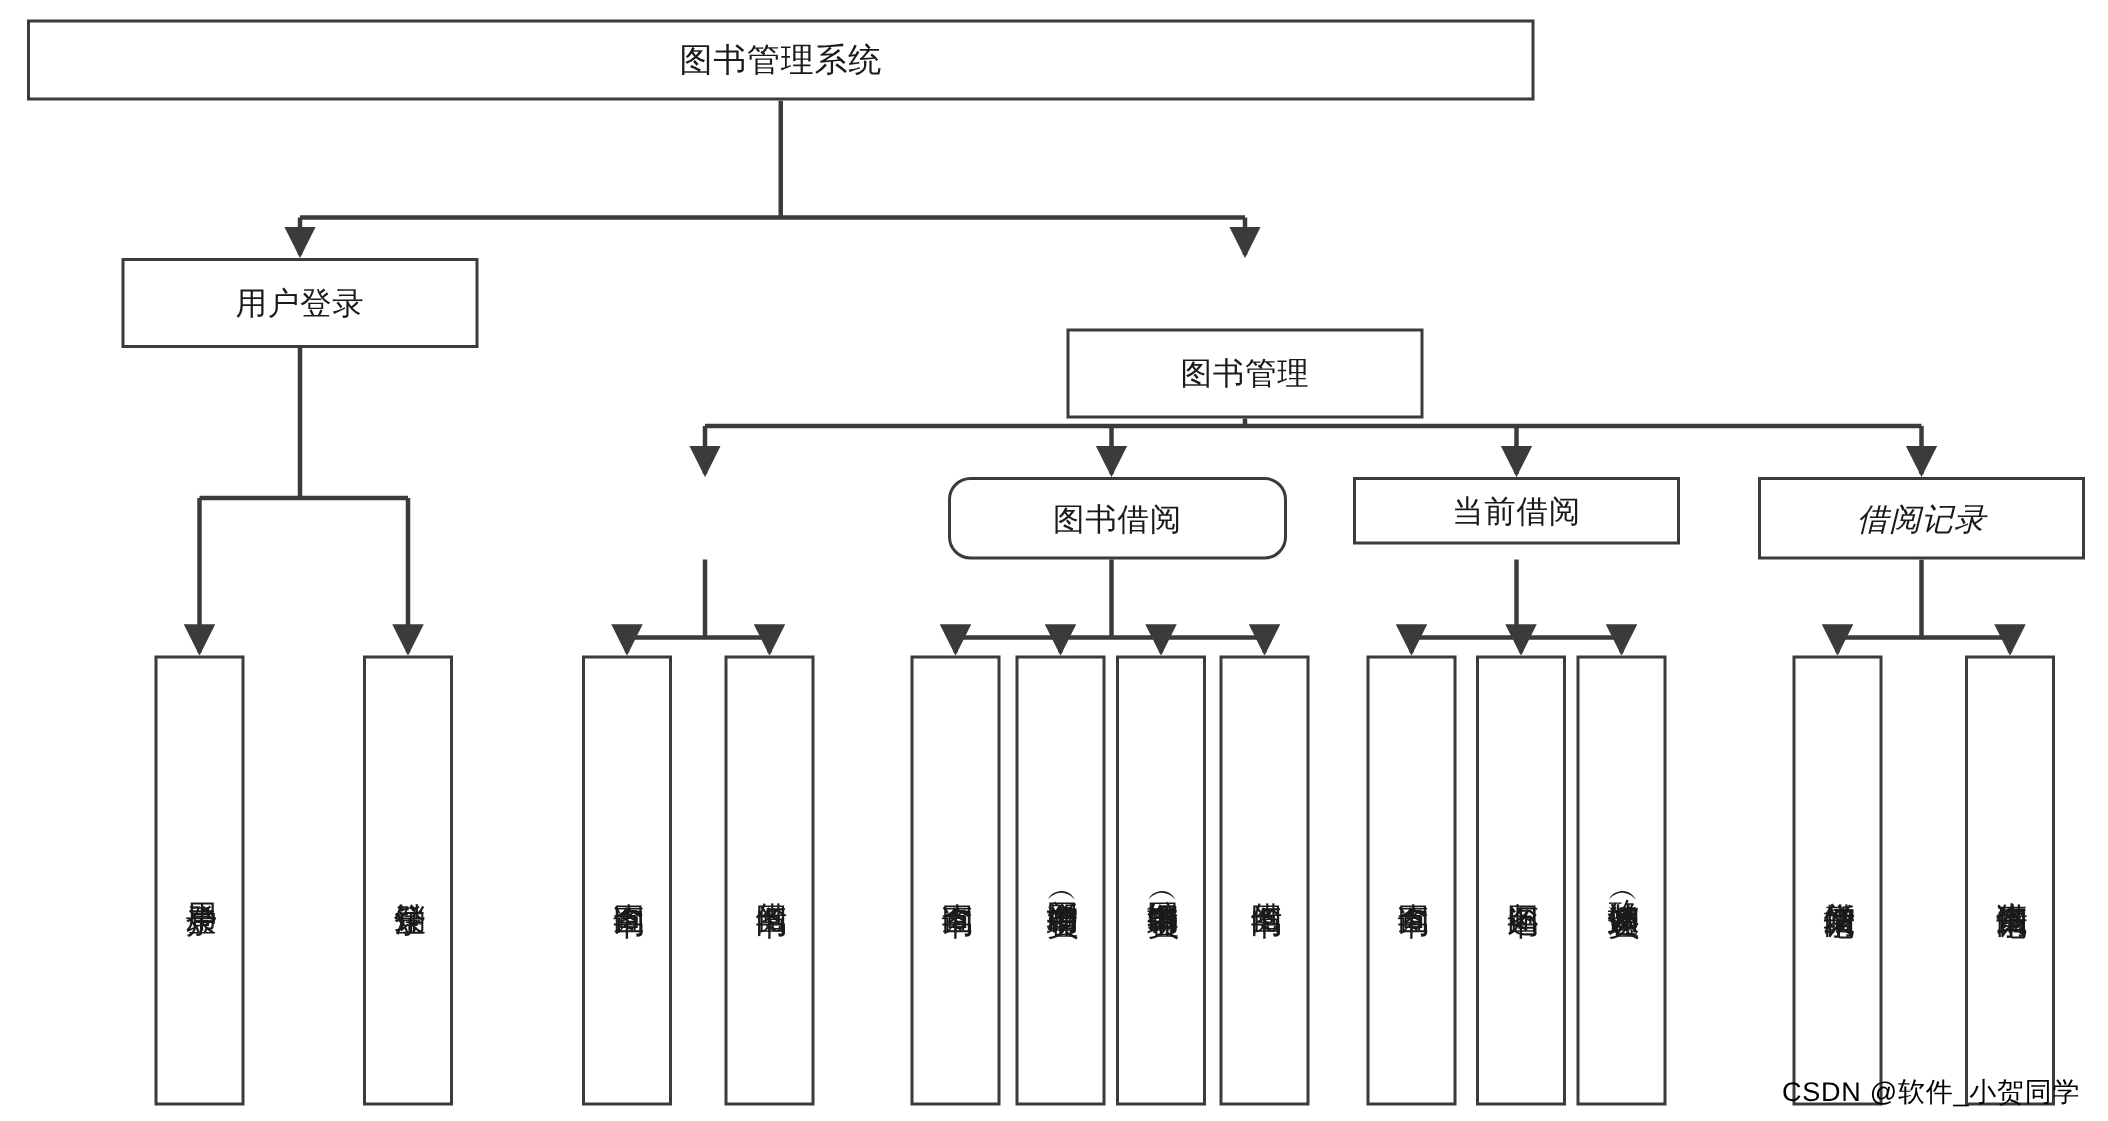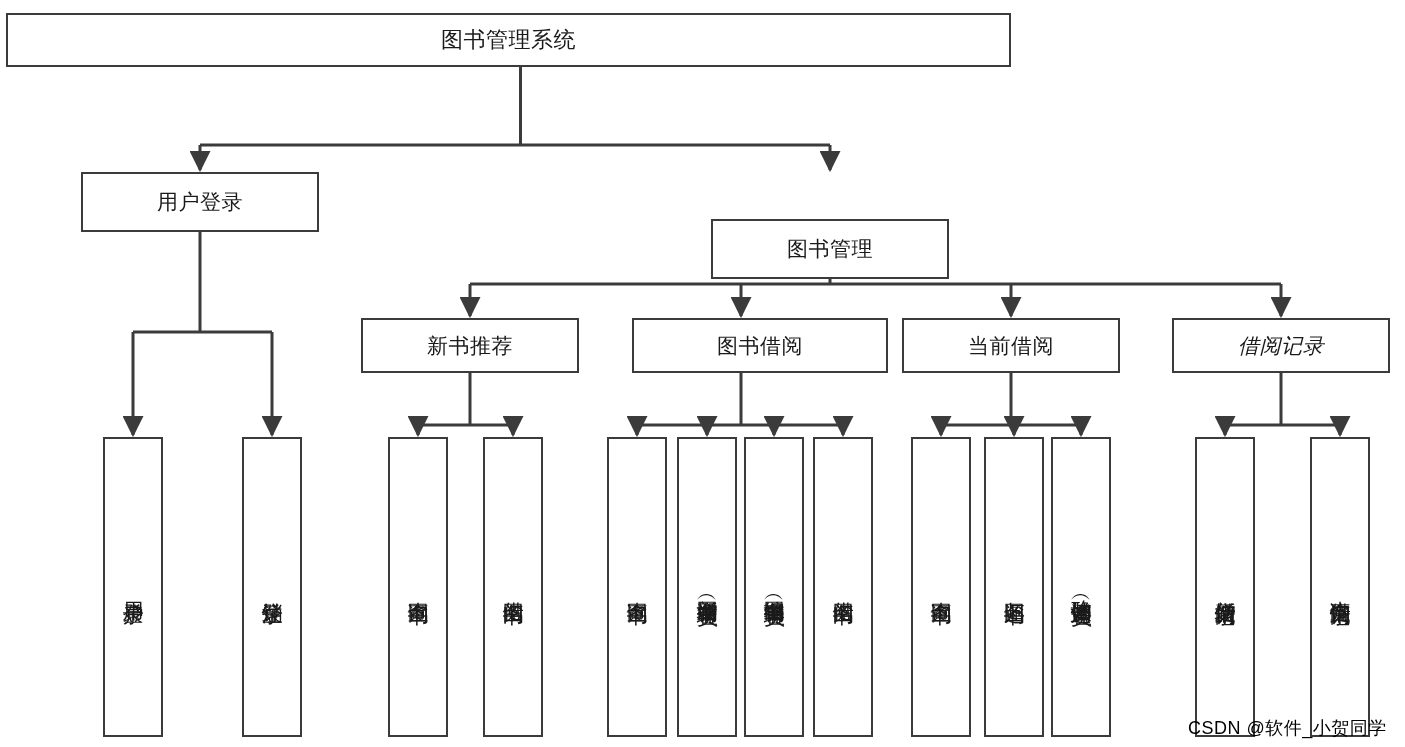--- a/index.html
+++ b/index.html
@@ -107,28 +107,27 @@
         <path d="M 941 425 L 941 435" marker-end="url(#arrow)"></path>
         <path d="M 1014 425 L 1014 435" marker-end="url(#arrow)"></path>
         <path d="M 1081 425 L 1081 435" marker-end="url(#arrow)"></path>
         <path d="M 1281 373 L 1281 425"></path>
         <path d="M 1225 425 L 1340 425"></path>
         <path d="M 1225 425 L 1225 435" marker-end="url(#arrow)"></path>
         <path d="M 1340 425 L 1340 435" marker-end="url(#arrow)"></path>
       </g>
   </svg>
 
-  <div class="node root horiz" style="left: 6px; top: 13px; width: 1005px; height: 54px;">图书管理系统</div>
+  <div class="node root horiz" style="left: 18px; top: 13px; width: 1005px; height: 54px;">图书管理系统</div>
 
   <div class="node horiz" style="left: 81px; top: 172px; width: 238px; height: 60px;">用户登录</div>
   <div class="node horiz" style="left: 711px; top: 172px; width: 238px; height: 60px; margin-top: 47px;">图书管理</div>
 
-  <div class="node horiz" style="left: 361px; top: 318px; width: 218px; height: 55px;">新书推荐</div>
-  <div class="node horiz" style="left: 632px; top: 318px; width: 256px; height: 55px;">图书借阅</div>
-  <div class="node horiz" style="left: 902px; top: 318px; width: 218px; height: 55px;">当前借阅</div>
+  <div class="node horiz" style="left: 632px; top: 318px; width: 226px; height: 55px; border-radius: 15px;">图书借阅</div>
+  <div class="node horiz" style="left: 902px; top: 318px; width: 218px; height: 45px;">当前借阅</div>
   <div class="node horiz" style="left: 1172px; top: 318px; width: 218px; height: 55px; font-style: italic;">借阅记录</div>
 
   <div class="node leaf" style="left: 103px; top: 437px; width: 60px; height: 300px;">
     <span class="vlabel">用户登录</span>
   </div>
   <div class="node leaf" style="left: 242px; top: 437px; width: 60px; height: 300px;">
     <span class="vlabel">注销登录</span>
   </div>
   <div class="node leaf" style="left: 388px; top: 437px; width: 60px; height: 300px;">
     <span class="vlabel">查询图书</span>

